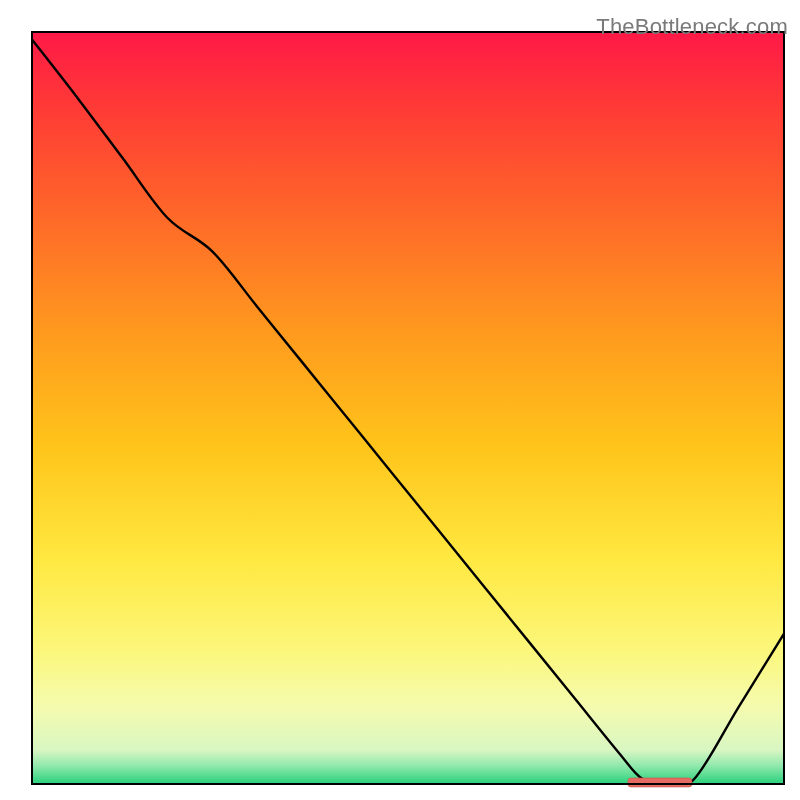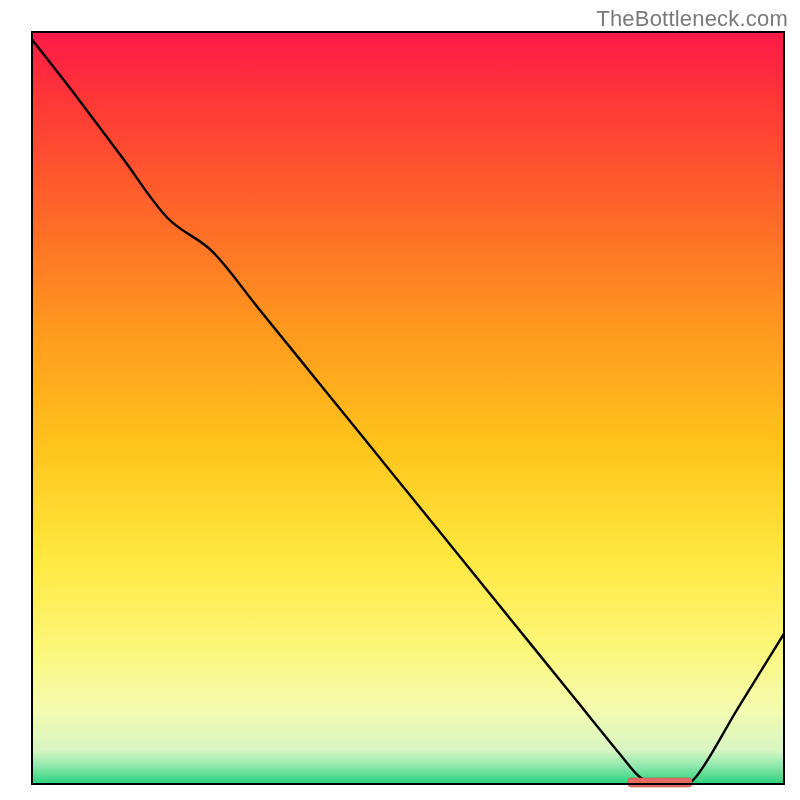--- a/index.html
+++ b/index.html
@@ -10,21 +10,21 @@
     background: #ffffff;
     font-family: Arial, Helvetica, sans-serif;
   }
   .container {
     position: relative;
     width: 800px;
     height: 800px;
   }
   .attribution {
     position: absolute;
-    top: 6px;
+    top: 14px;
     right: 12px;
     font-size: 22px;
     color: #7a7a7a;
     font-weight: 400;
     letter-spacing: 0.2px;
   }
   svg {
     display: block;
   }
 </style>

